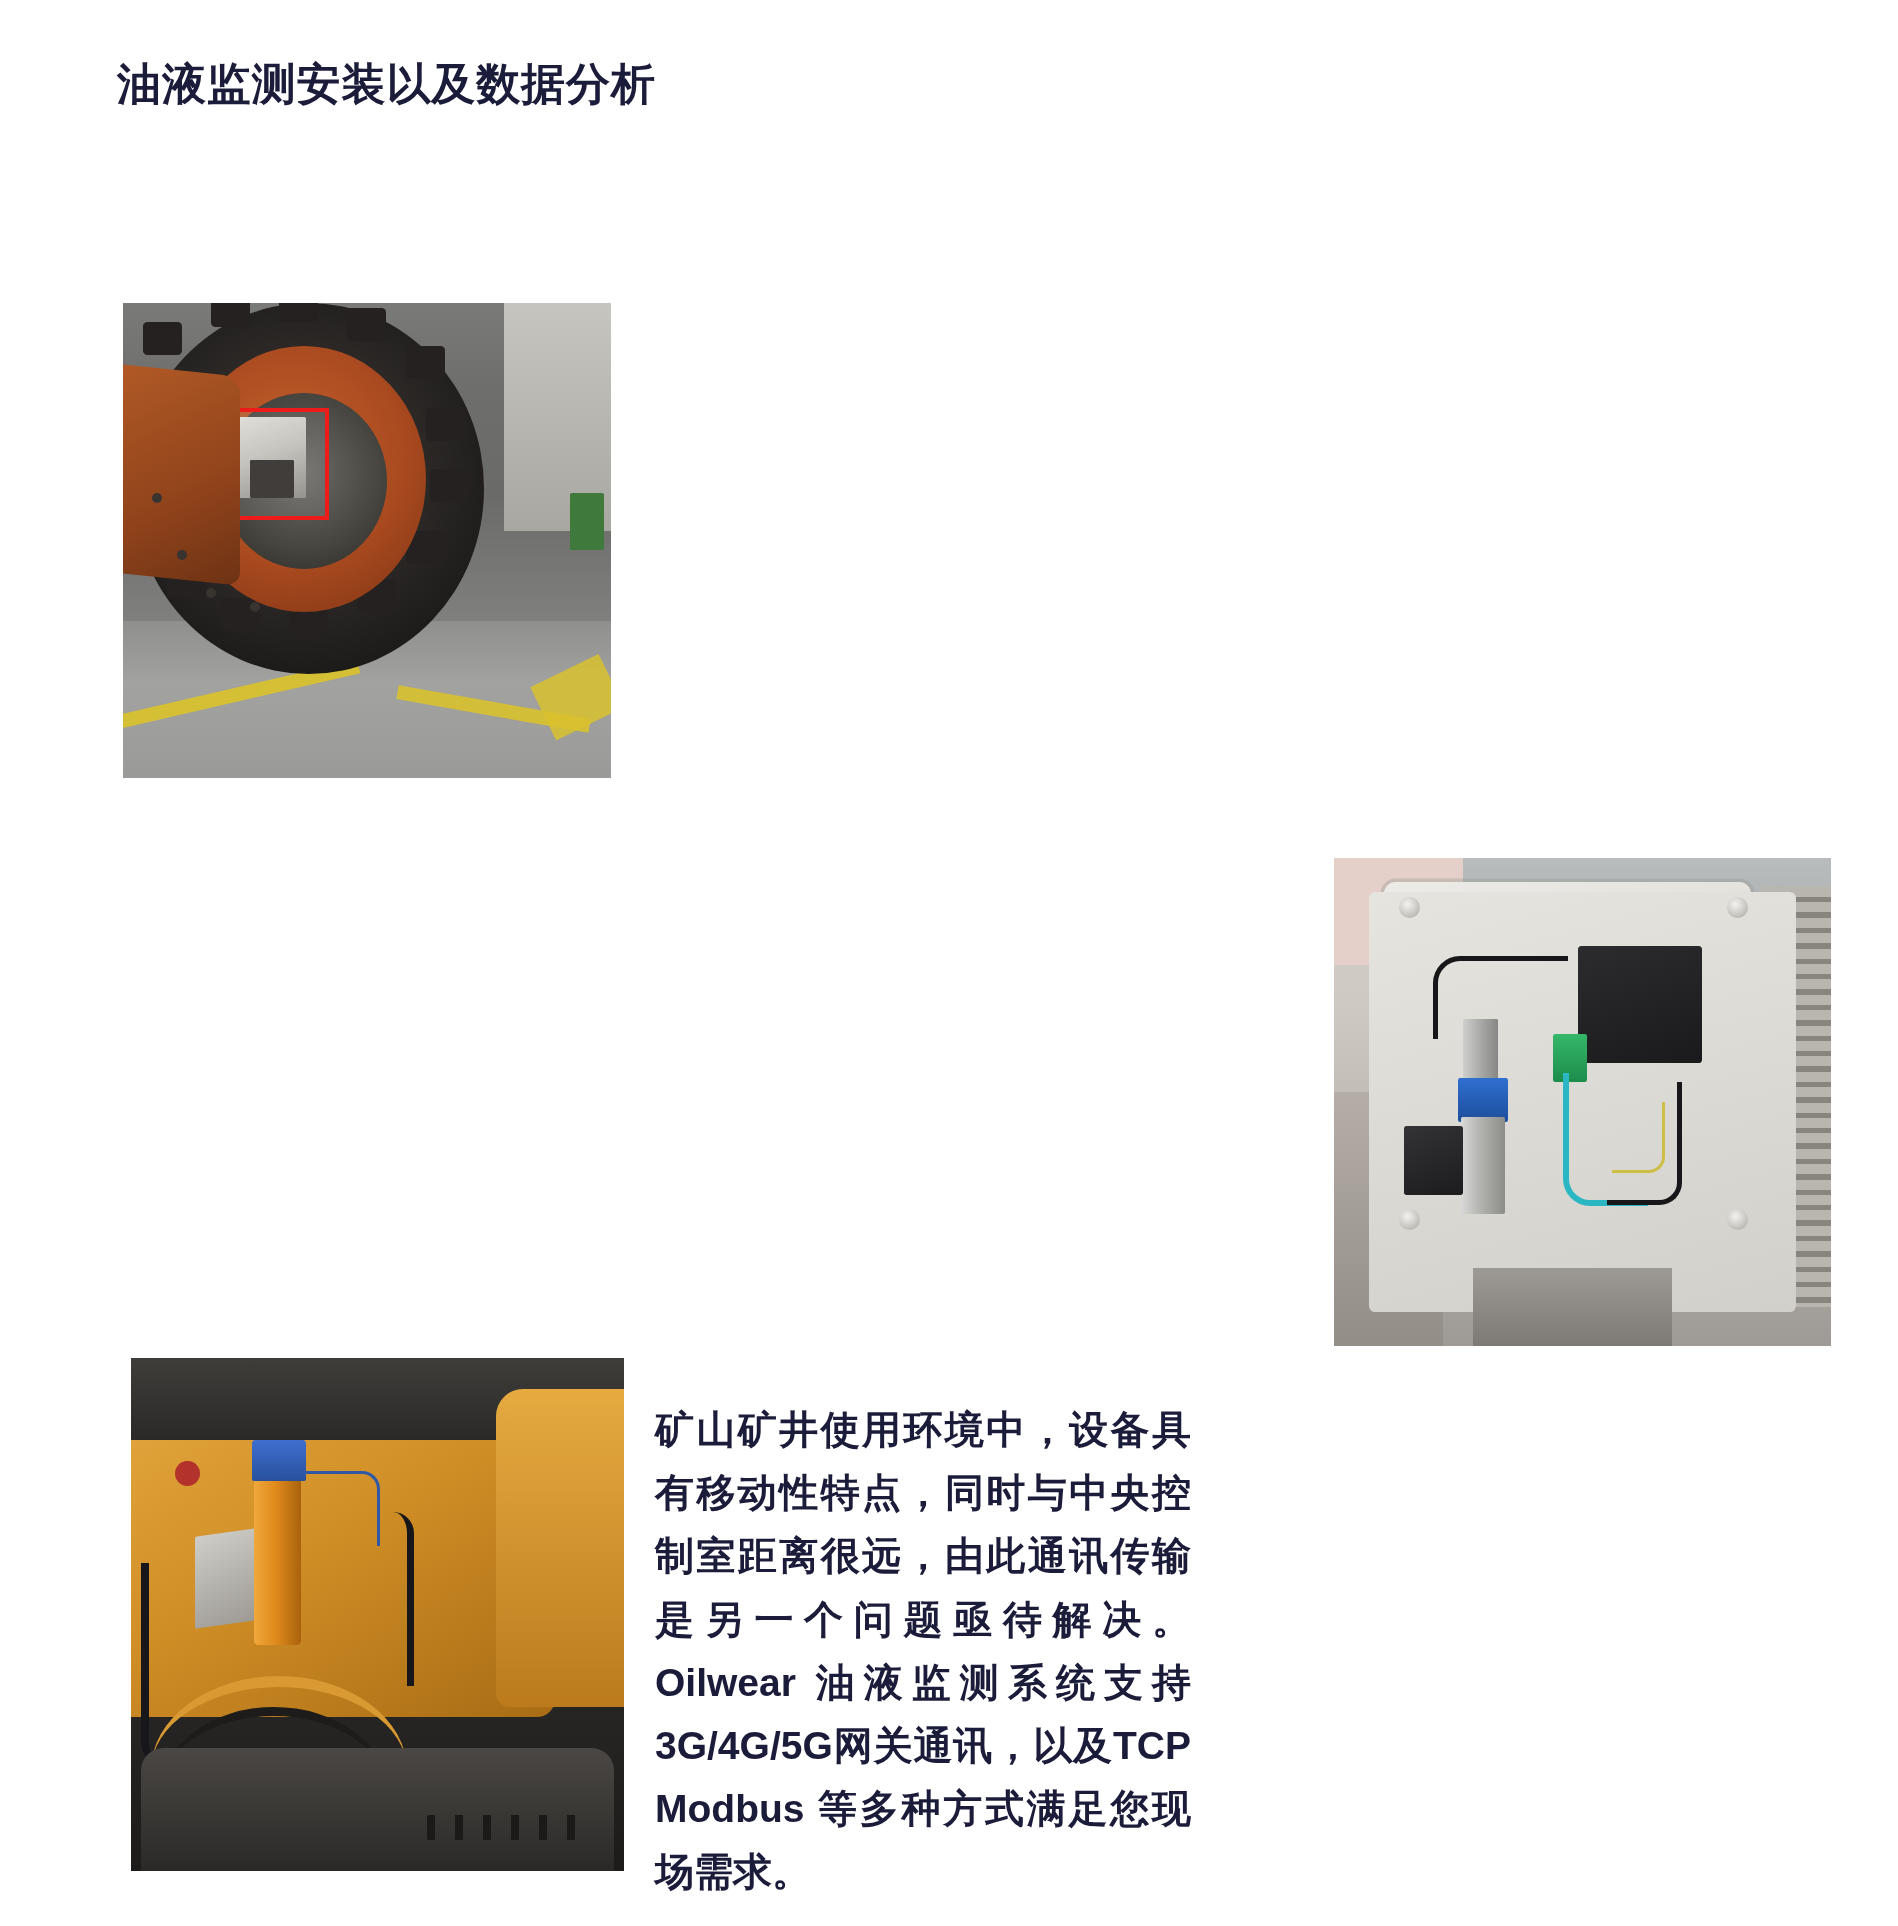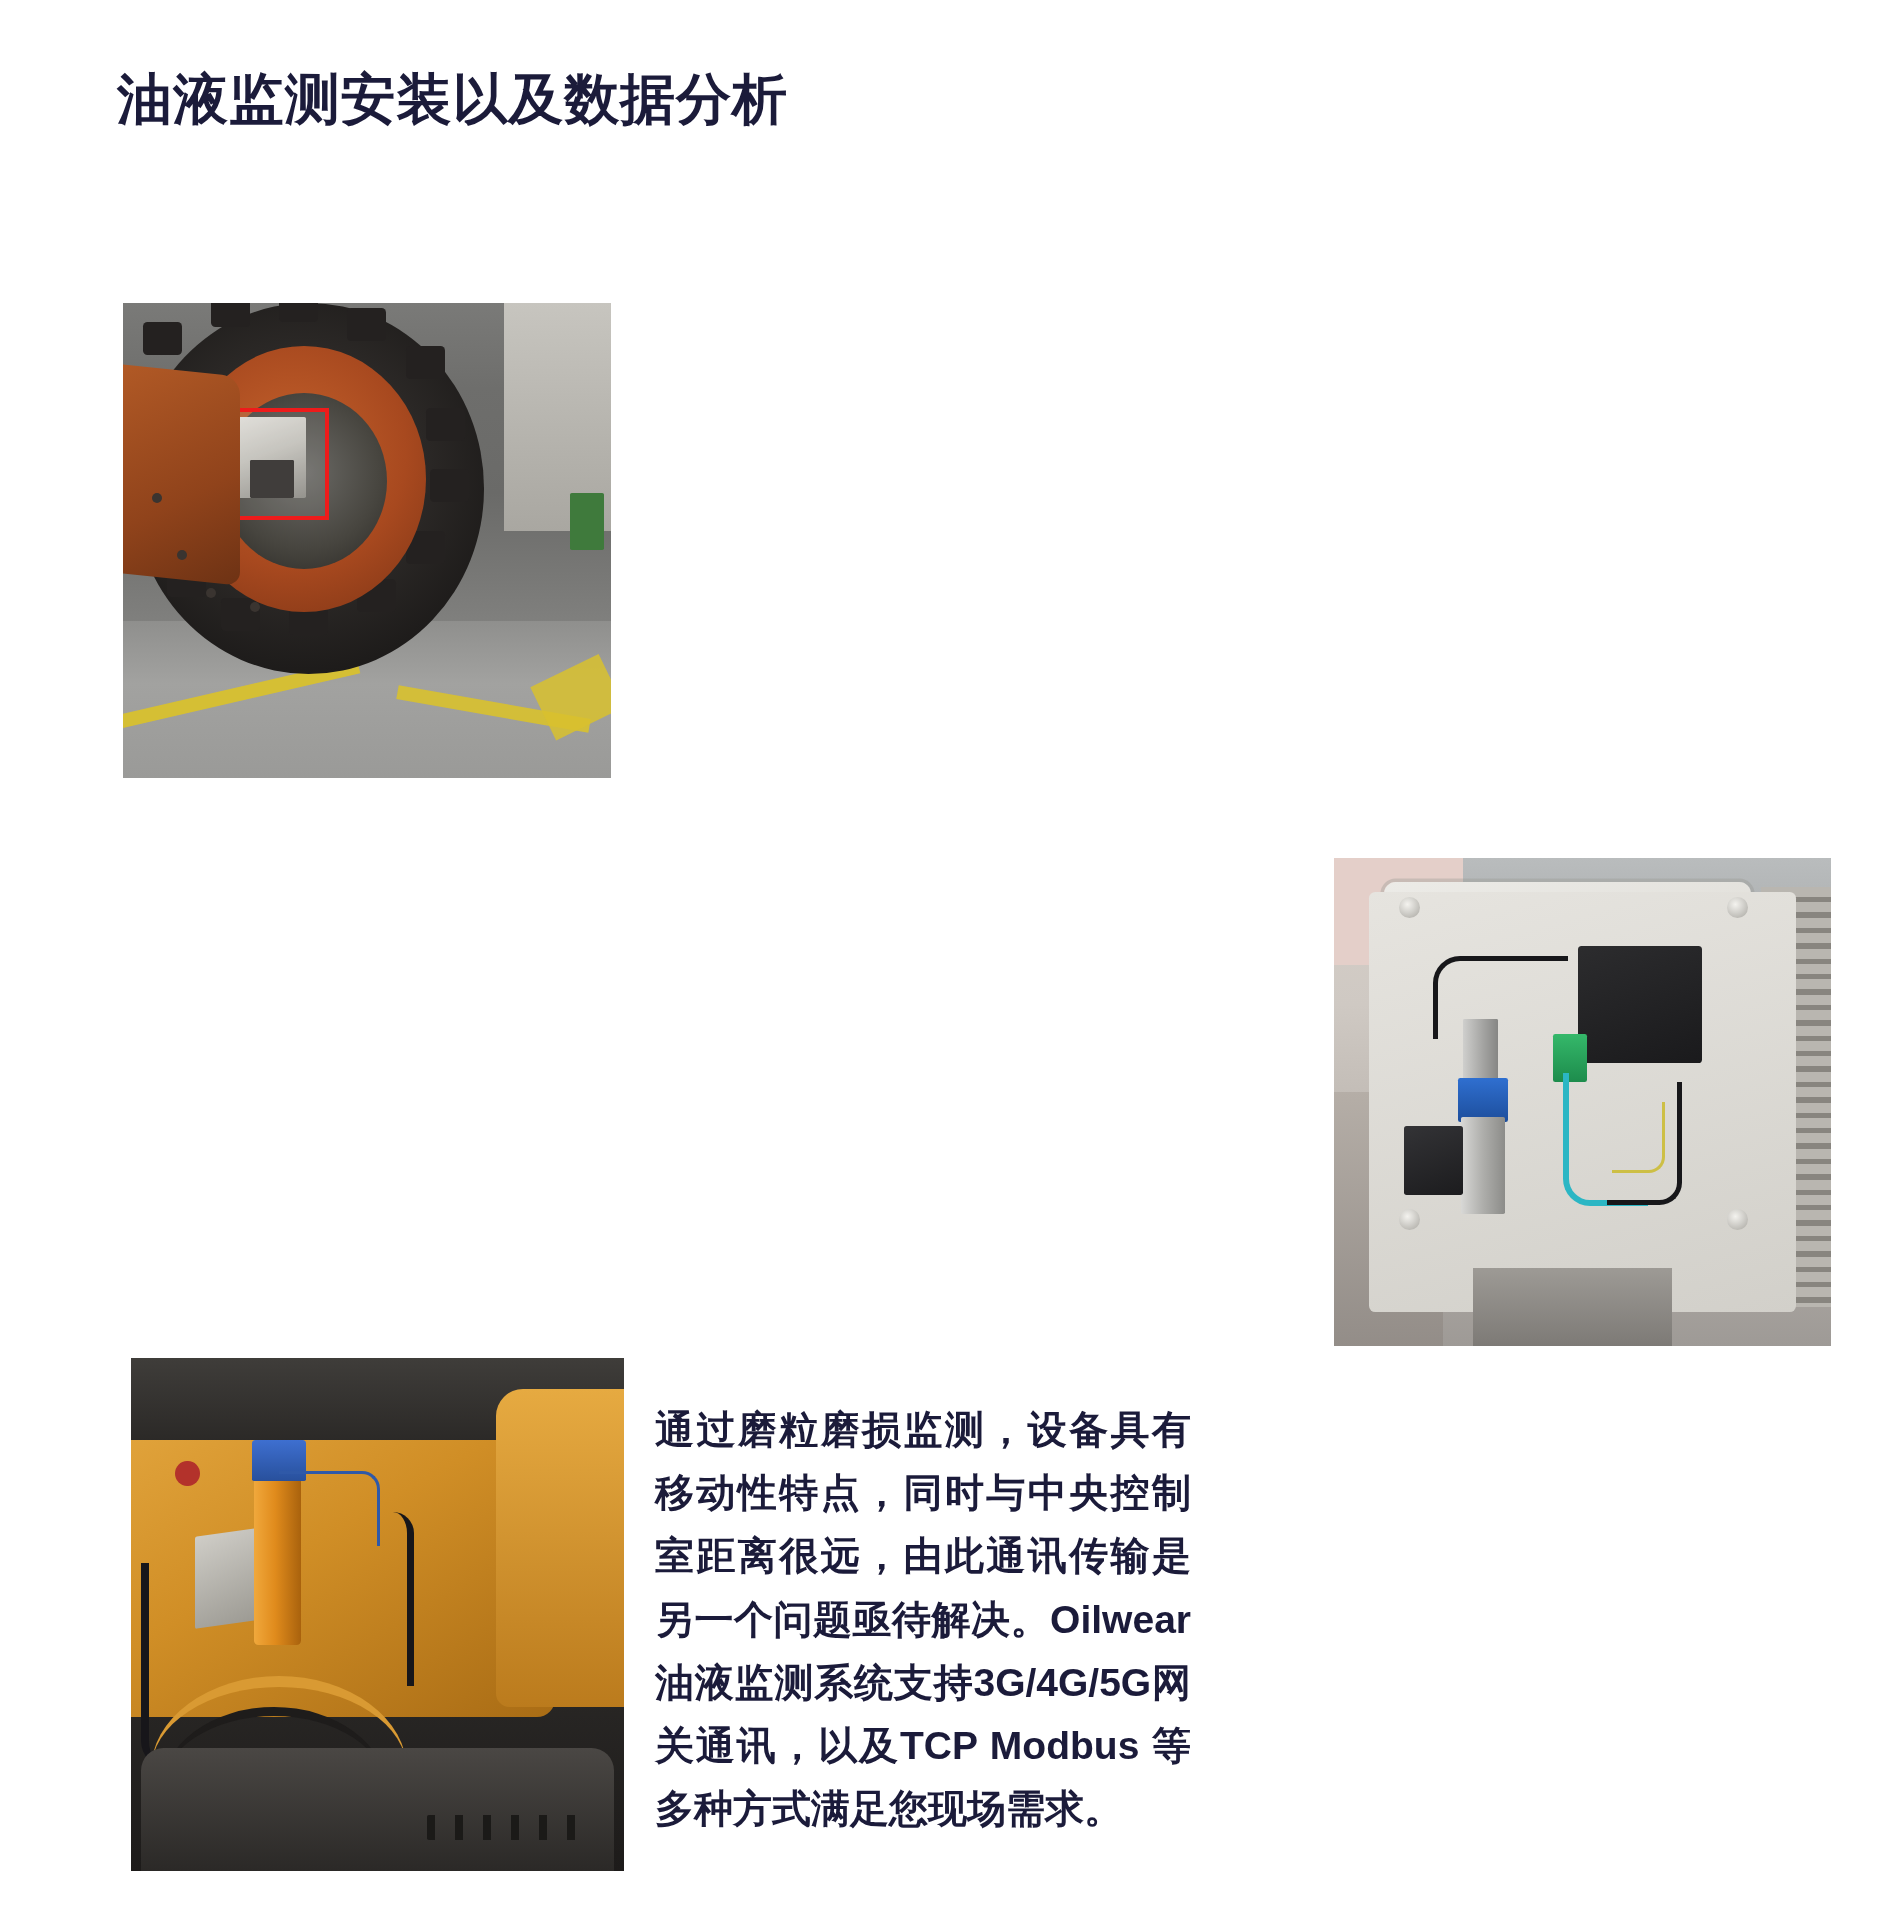--- a/index.html
+++ b/index.html
@@ -21,21 +21,21 @@
     width: 1899px;
     height: 1926px;
     background: #ffffff;
   }
 
   
   .page-title {
     position: absolute;
     left: 117px;
     top: 26px;
-    font-size: 55px;
+    font-size: 44px;
     font-weight: 700;
     letter-spacing: 0.9px;
     color: #1b1b3a;
     white-space: nowrap;
   }
 
   
   .photo {
     position: absolute;
     overflow: hidden;
@@ -411,16 +411,16 @@
       <div class="wireBlue"></div>
       <div class="hose3"></div>
       <div class="hose4"></div>
       <div class="hose1"></div>
       <div class="hose2"></div>
       <div class="engineBottom"></div>
       <div class="boltRow"></div>
     </div>
   </div>
 
-  <p class="para" id="text3">通过磨粒磨损监测，设备具有移动性特点，同时与中央控制室距离很远，由此通讯传输是另一个问题亟待解决。Oilwear 油液监测系统支持3G/4G/5G网关通讯，以及TCP Modbus 等多种方式满足您现场需求。</p>
+  <p class="para" id="text3">矿山矿井使用环境中，设备具有移动性特点，同时与中央控制室距离很远，由此通讯传输是另一个问题亟待解决。Oilwear 油液监测系统支持3G/4G/5G网关通讯，以及TCP Modbus 等多种方式满足您现场需求。</p>
 
 </div>
 
 
 </body></html>

